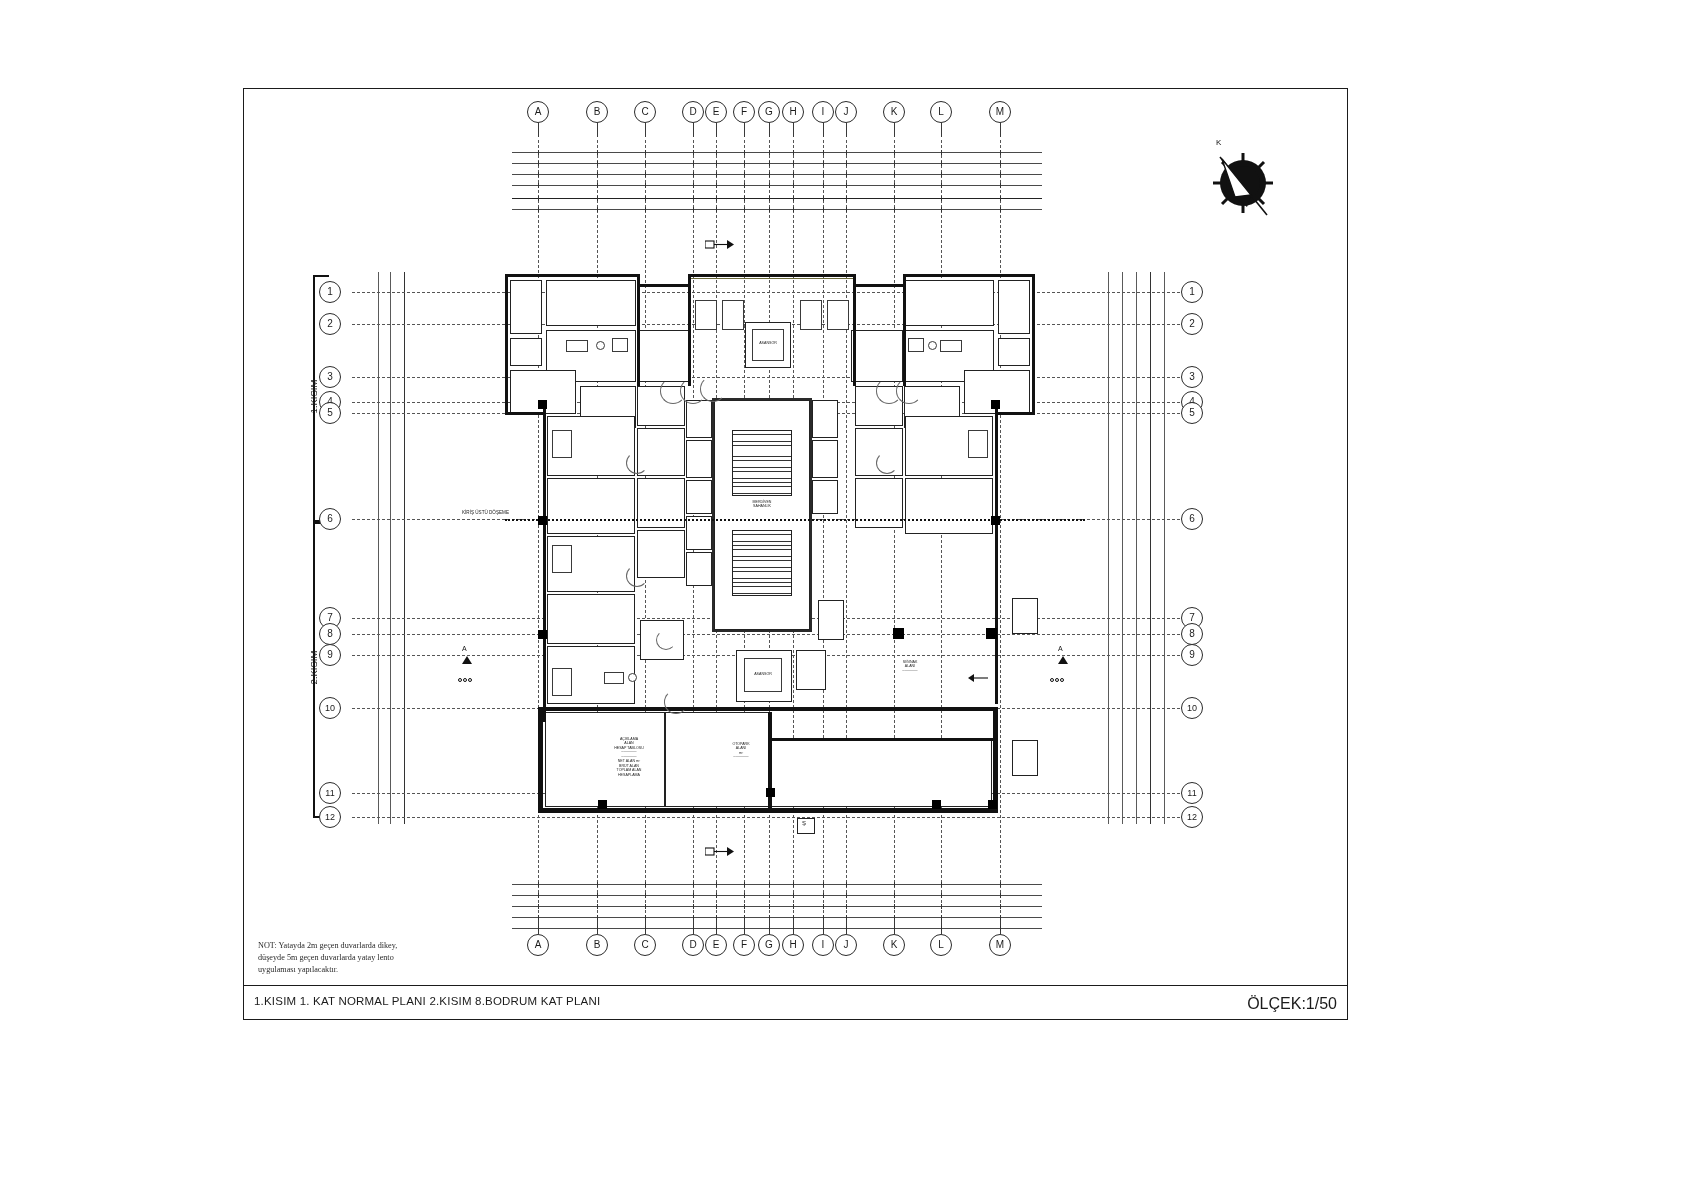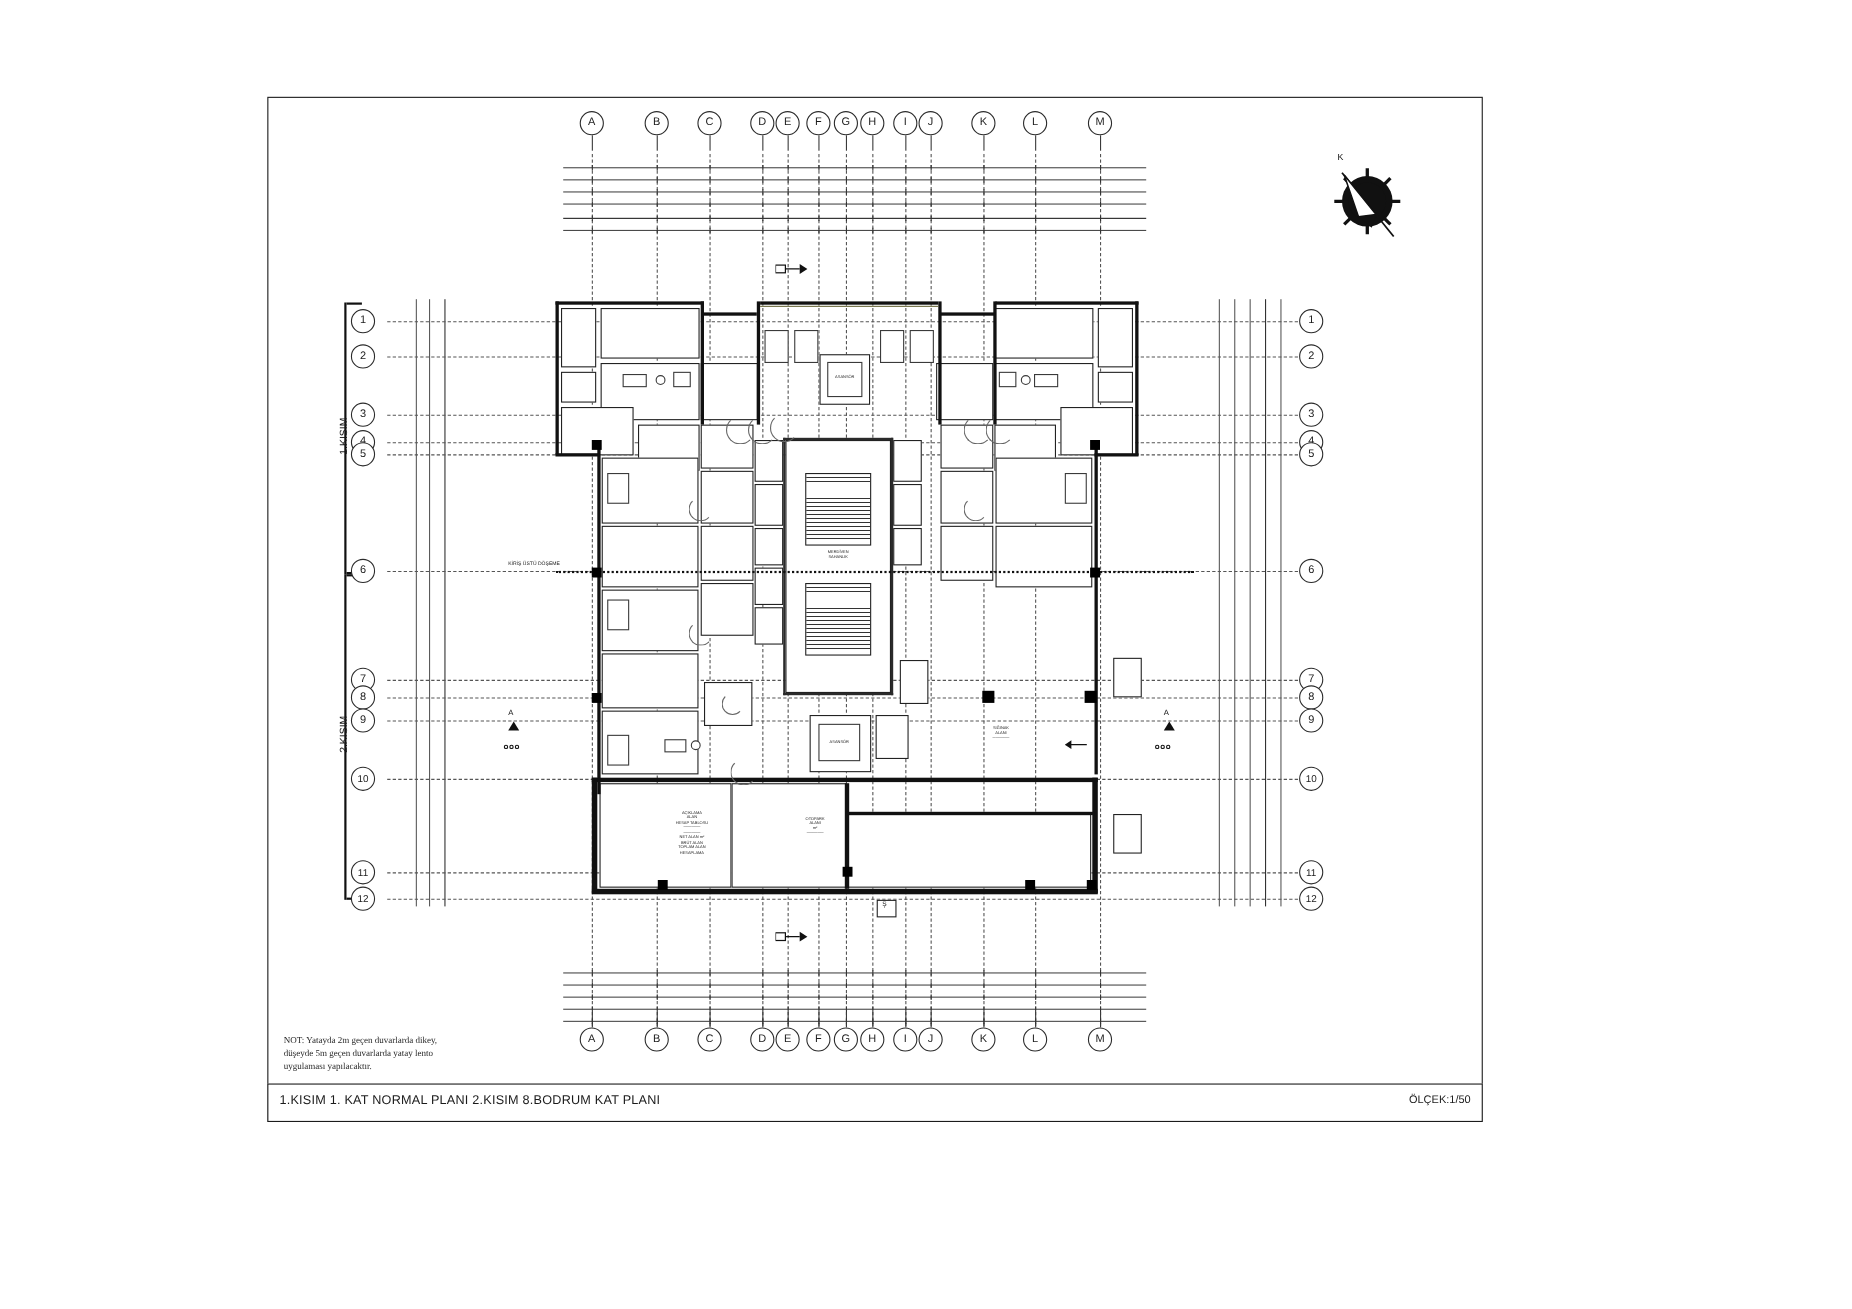--- a/index.html
+++ b/index.html
@@ -33,21 +33,21 @@
     position: absolute;
     left: 10px; top: 9px;
     font-size: 11.5px;
     color: #1b1b1b;
     letter-spacing: 0.2px;
     white-space: nowrap;
   }
   .scale-text {
     position: absolute;
     right: 10px; top: 9px;
-    font-size: 10px;
+    font-size: 16px;
     color: #1b1b1b;
     white-space: nowrap;
   }
 
   
   .note-block {
     position: absolute;
     left: 258px; top: 940px;
     width: 200px;
     font-family: "Liberation Serif", serif;

